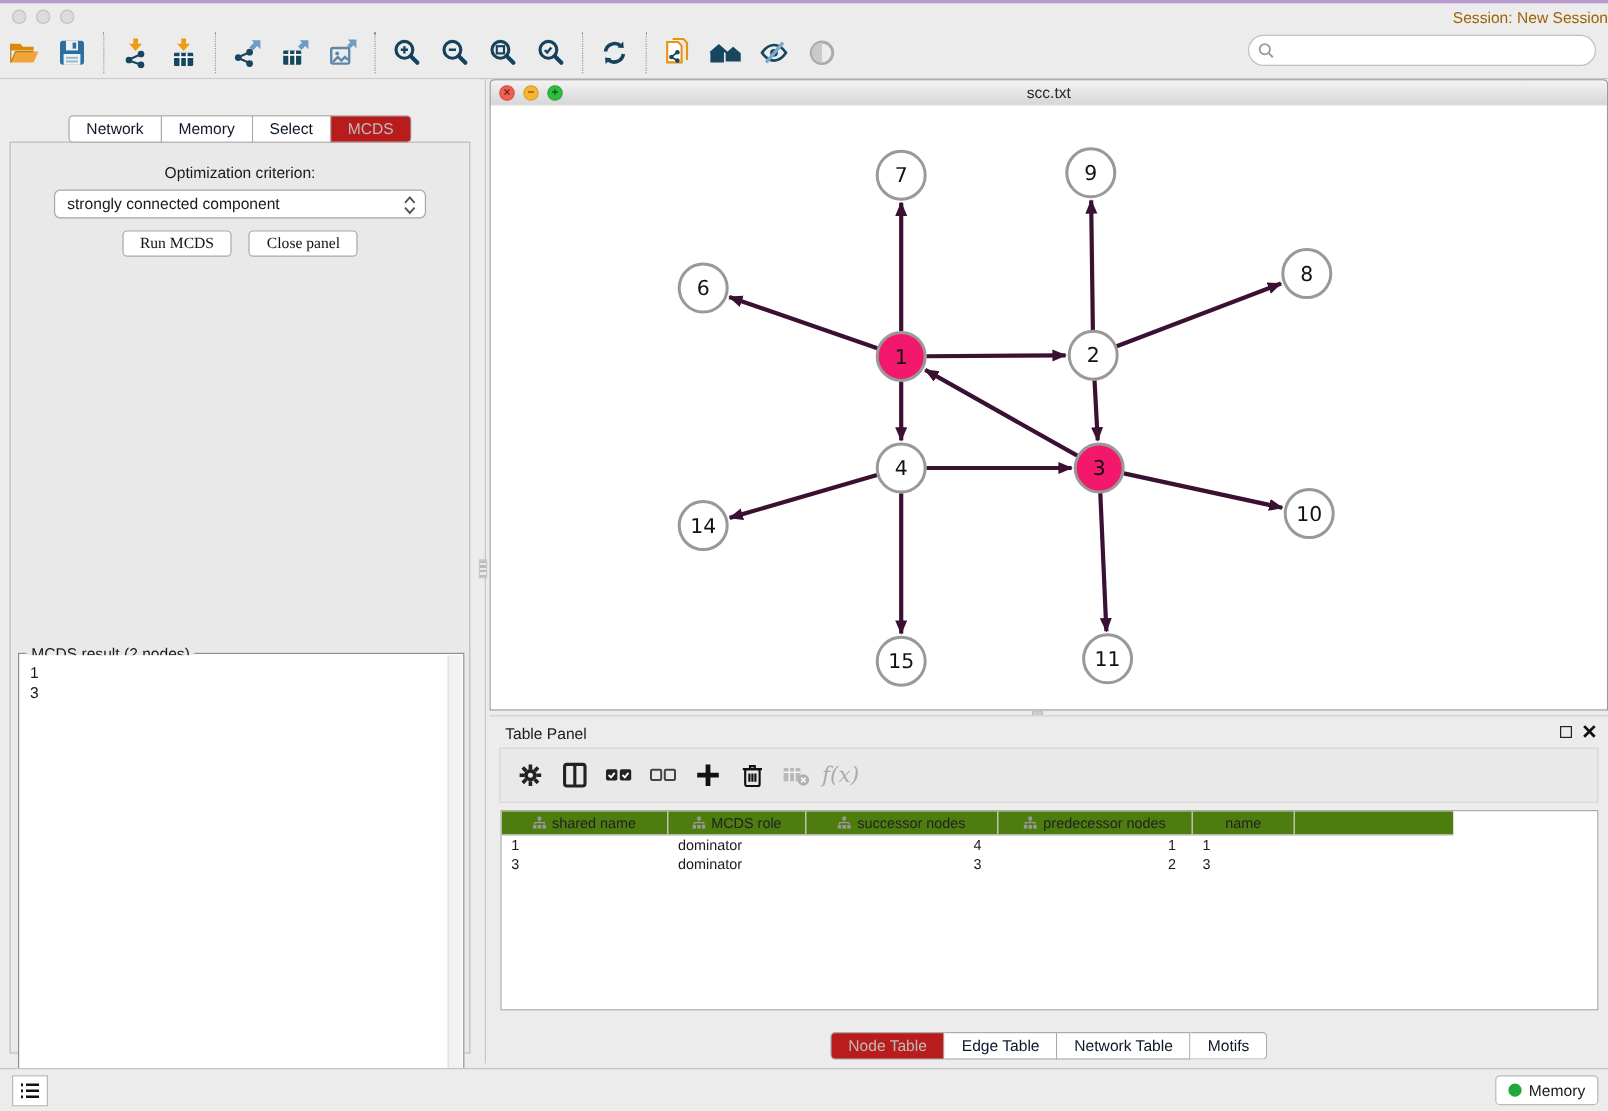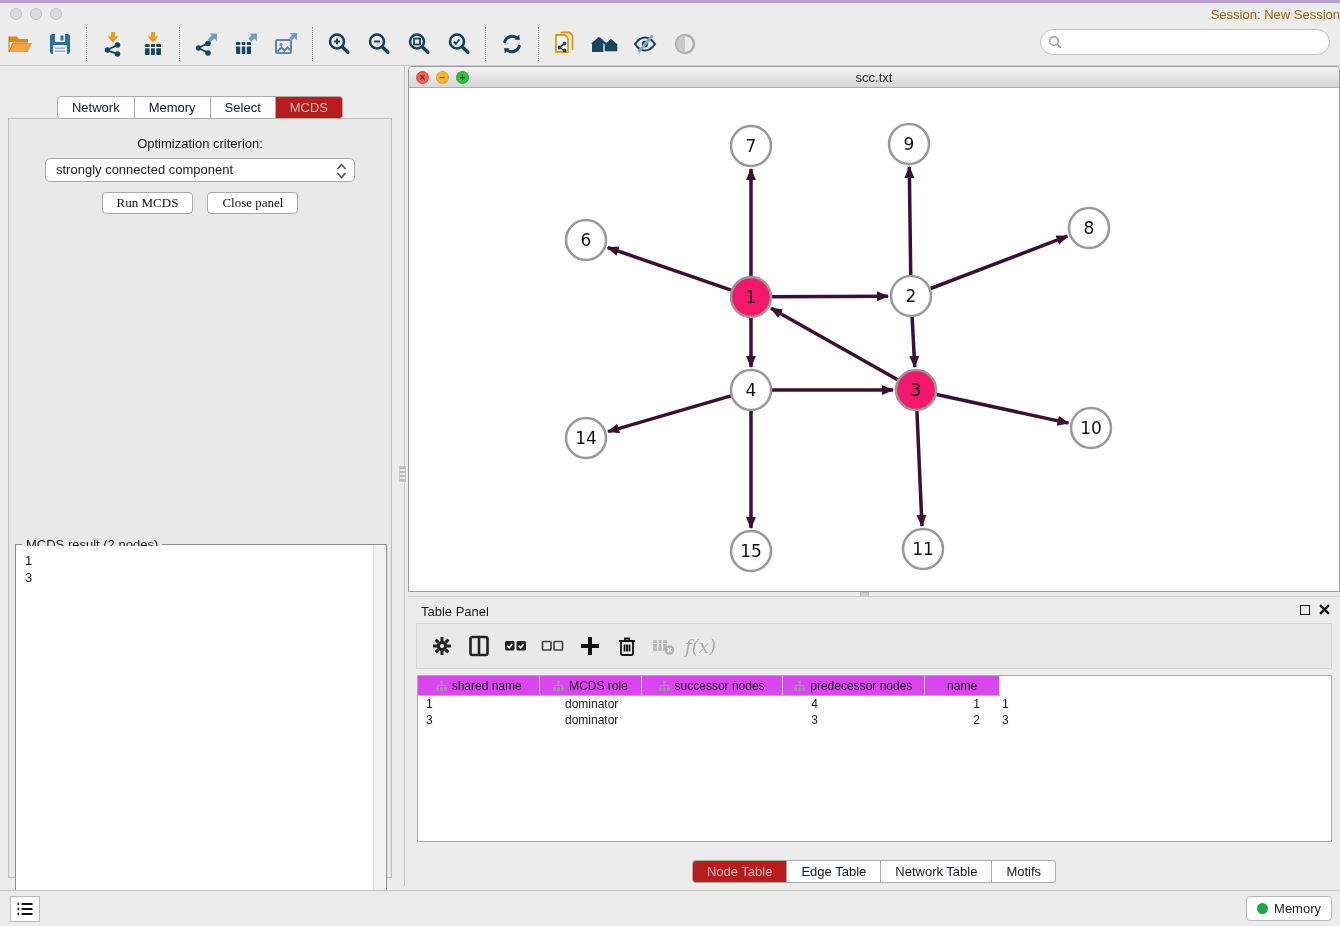--- a/index.html
+++ b/index.html
@@ -56,21 +56,21 @@
   .net-title { position:absolute; width:100%; text-align:center; top:3px; font-size:13px; color:#2B2B2B; }
   .net-canvas { position:relative; width:930px; height:503px; background:#fff; }
   .h-grip { position:absolute; top:592px; left:860px; width:9px; height:5px; background:#CFCFCF; border:1px solid #BDBDBD; }
 
   
   .table-panel { position:absolute; top:596px; left:408px; width:932px; height:290px; background:#ECECEC; border-top:1px solid #D0D0D0; }
   .tp-toolbar { position:absolute; top:26px; left:8px; right:8px; height:46px; background:#E9E9E9; border:1px solid #D6D6D6; display:flex; align-items:center; padding-left:8px; gap:4px; }
   .tp-btn { width:33px; height:34px; display:flex; align-items:center; justify-content:center; }
   .fx { font-family:"DejaVu Serif", serif; font-style:italic; font-size:18px; color:#ABABAB; }
   .data-table { position:absolute; top:78px; left:9px; width:915px; height:167px; background:#fff; border:1px solid #ABABAB; overflow:hidden; }
-  .dt-header { display:flex; height:20px; background:#d946ef; border-bottom:1px solid #B5B5B5; width:582px; }
+  .dt-header { display:flex; height:20px; background:#4d7c0f; border-bottom:1px solid #B5B5B5; width:793px; }
   .dt-hcell { display:flex; align-items:center; justify-content:center; gap:5px; font-size:12px; color:#222; border-right:1px solid #D5D5D5; height:100%; }
   .dt-row { display:flex; height:16px; font-size:12px; align-items:center; }
   .dt-cell { height:100%; line-height:16px; }
   .tp-tabs { position:absolute; bottom:3px; width:100%; display:flex; justify-content:center; }
 
   
   .statusbar { position:absolute; top:890px; left:0; width:1340px; height:36px; background:#ECECEC; border-top:1px solid #C4C4C4; }
   .list-btn { position:absolute; left:10px; top:5px; width:30px; height:26px; background:#fff; border:1px solid #B9B9B9; display:flex; align-items:center; justify-content:center; }
   .memory-btn { position:absolute; right:8px; top:5px; height:25px; background:#fff; border:1px solid #B9B9B9; border-radius:4px; display:flex; align-items:center; gap:6px; padding:0 10px; font-size:13px; }
   .mem-dot { width:11px; height:11px; border-radius:50%; background:#1FA83C; }

